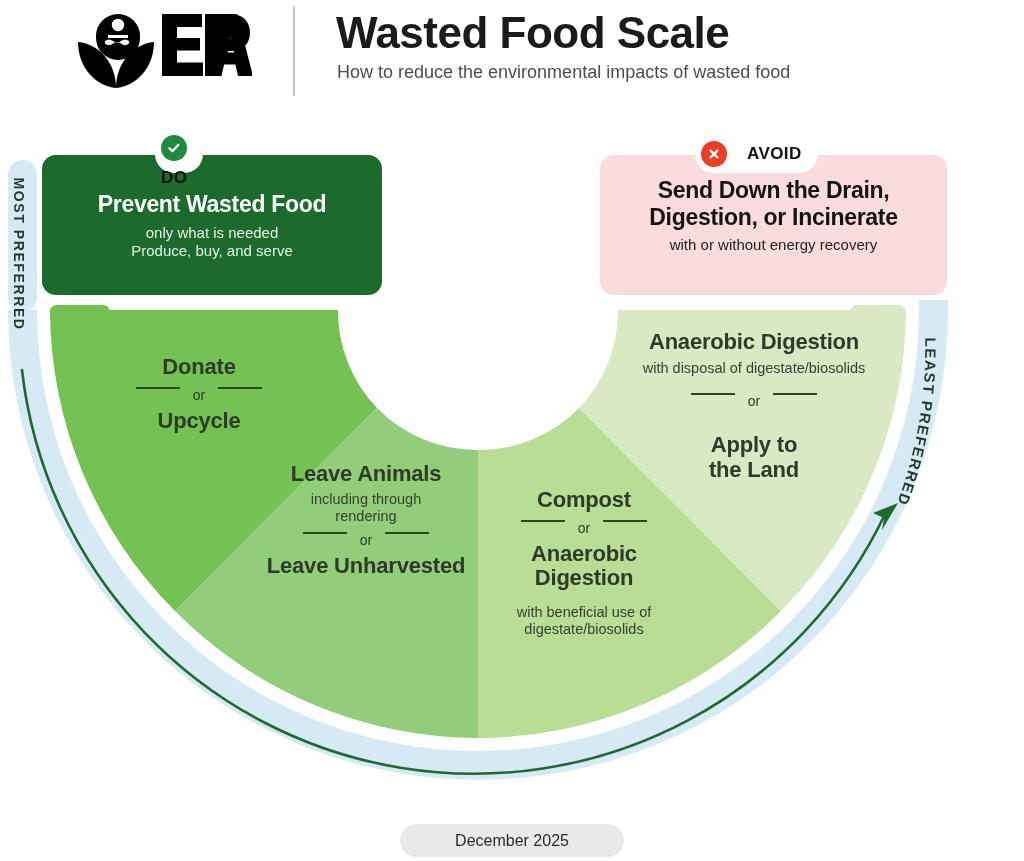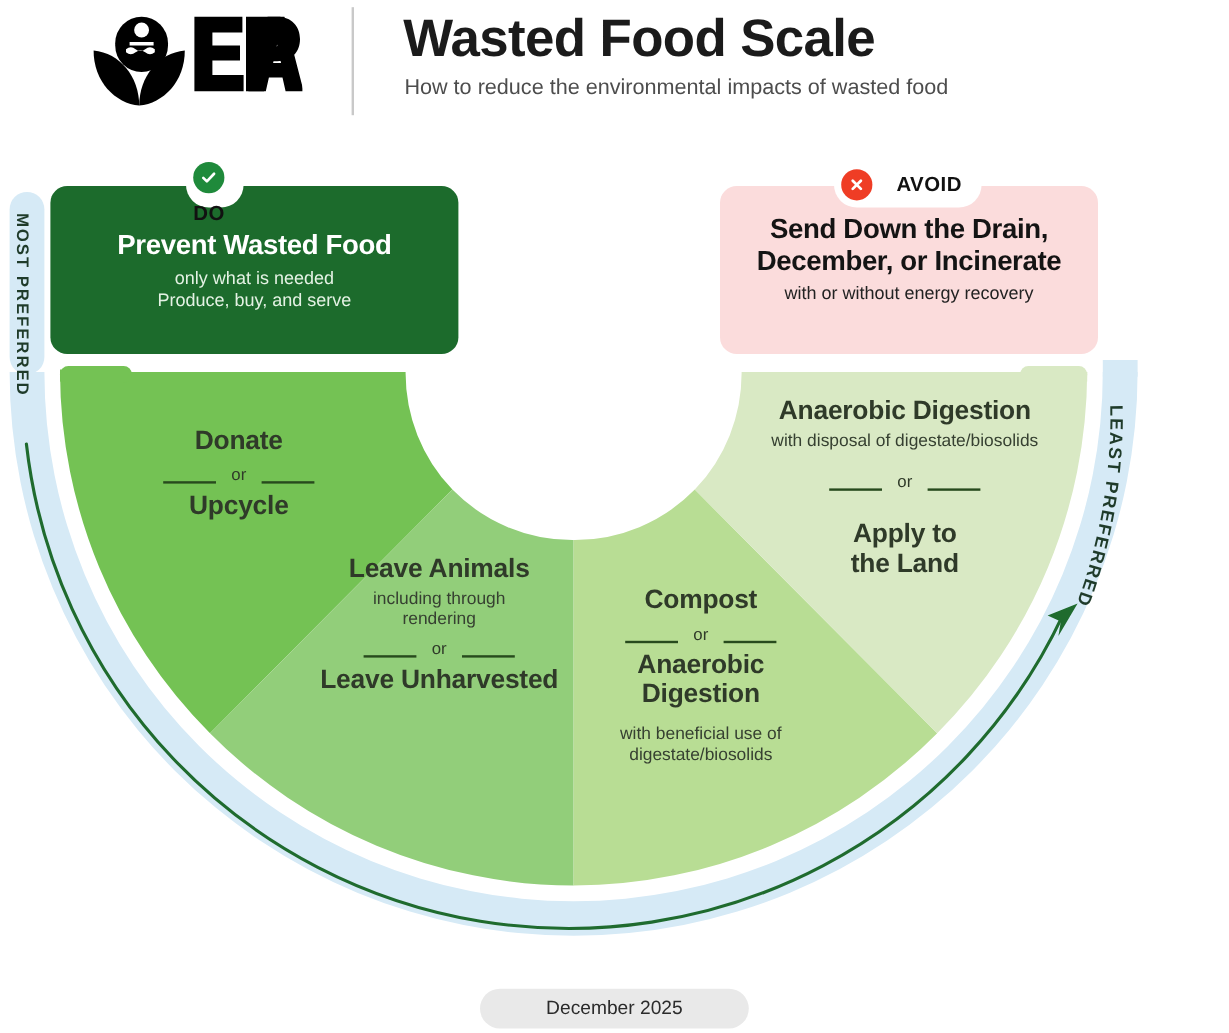--- a/index.html
+++ b/index.html
@@ -27,21 +27,21 @@
     font-size:18px;color:#4d4d4d;white-space:nowrap;font-weight:400;
   }
 
   
   .card{position:absolute;border-radius:14px;box-sizing:border-box;text-align:center;}
   .card-do{
     left:42px;top:155px;width:340px;height:140px;
     background:#1c6b2c;
   }
   .card-avoid{
-    left:600px;top:155px;width:315px;height:140px;
+    left:600px;top:155px;width:347px;height:140px;
     background:#fbdcdc;
   }
   .card-title{
     font-size:23px;font-weight:bold;line-height:1.16;
     letter-spacing:-0.3px;
   }
   .card-do .card-title{color:#ffffff;padding-top:36px;}
   .card-avoid .card-title{color:#141414;padding-top:22px;}
   .card-sub{font-size:15px;line-height:1.25;font-weight:400;}
   .card-do .card-sub{color:#e4f2e4;padding-top:6px;}
@@ -67,21 +67,21 @@
   }
 
   
   .wheel{position:absolute;left:0;top:0;width:1024px;height:861px;}
   .seg-text{
     position:absolute;text-align:center;z-index:3;color:#2e3a27;
   }
   .lbl-big{font-size:22px;font-weight:bold;line-height:1.12;letter-spacing:-0.2px;color:#2f3a29;}
   .lbl-small{font-size:14.5px;font-weight:400;line-height:1.2;color:#364031;}
   .or-row{
-    display:flex;align-items:flex-end;justify-content:center;gap:13px;
+    display:flex;align-items:flex-start;justify-content:center;gap:13px;
     margin:7px 0 6px 0;
   }
   .or-row .ln{width:44px;height:2px;background:#274a1d;display:block;}
   .or-row .or{font-size:14px;color:#2f3a29;}
 
   
   .t-donate{left:96px;top:355px;width:206px;}
   .t-feed{left:266px;top:462px;width:200px;}
   .t-compost{left:486px;top:488px;width:196px;}
   .t-ad{left:598px;top:330px;width:312px;}
@@ -197,21 +197,21 @@
     <div class="card-title">Prevent Wasted Food</div>
     <div class="card-sub">
       <div>only what is needed</div>
       <div>Produce, buy, and serve</div>
     </div>
   </div>
 
   <div class="card card-avoid">
     <div class="card-title">
       <div>Send Down the Drain,</div>
-      <div>December, or Incinerate</div>
+      <div>Digestion, or Incinerate</div>
     </div>
     <div class="card-sub">with or without energy recovery</div>
   </div>
 
   <div class="badge badge-do">
     <span class="badge-dot ok">
       <svg width="14" height="14" viewBox="0 0 14 14" aria-hidden="true">
         <path d="M2.4 7.2 L5.4 10.2 L11.4 3.8" fill="none" stroke="#ffffff" stroke-width="2.2" stroke-linecap="round" stroke-linejoin="round"></path>
       </svg>
     </span>

